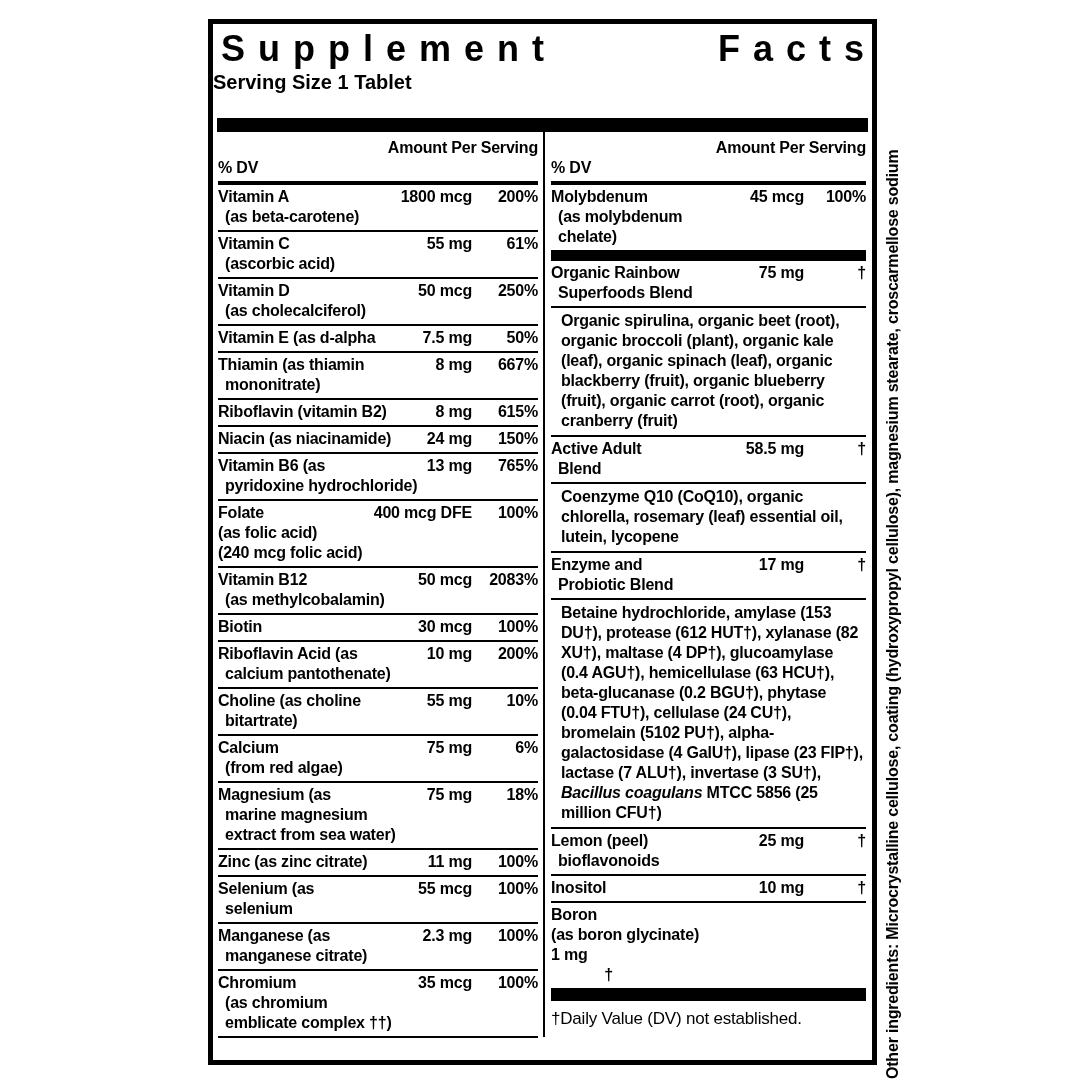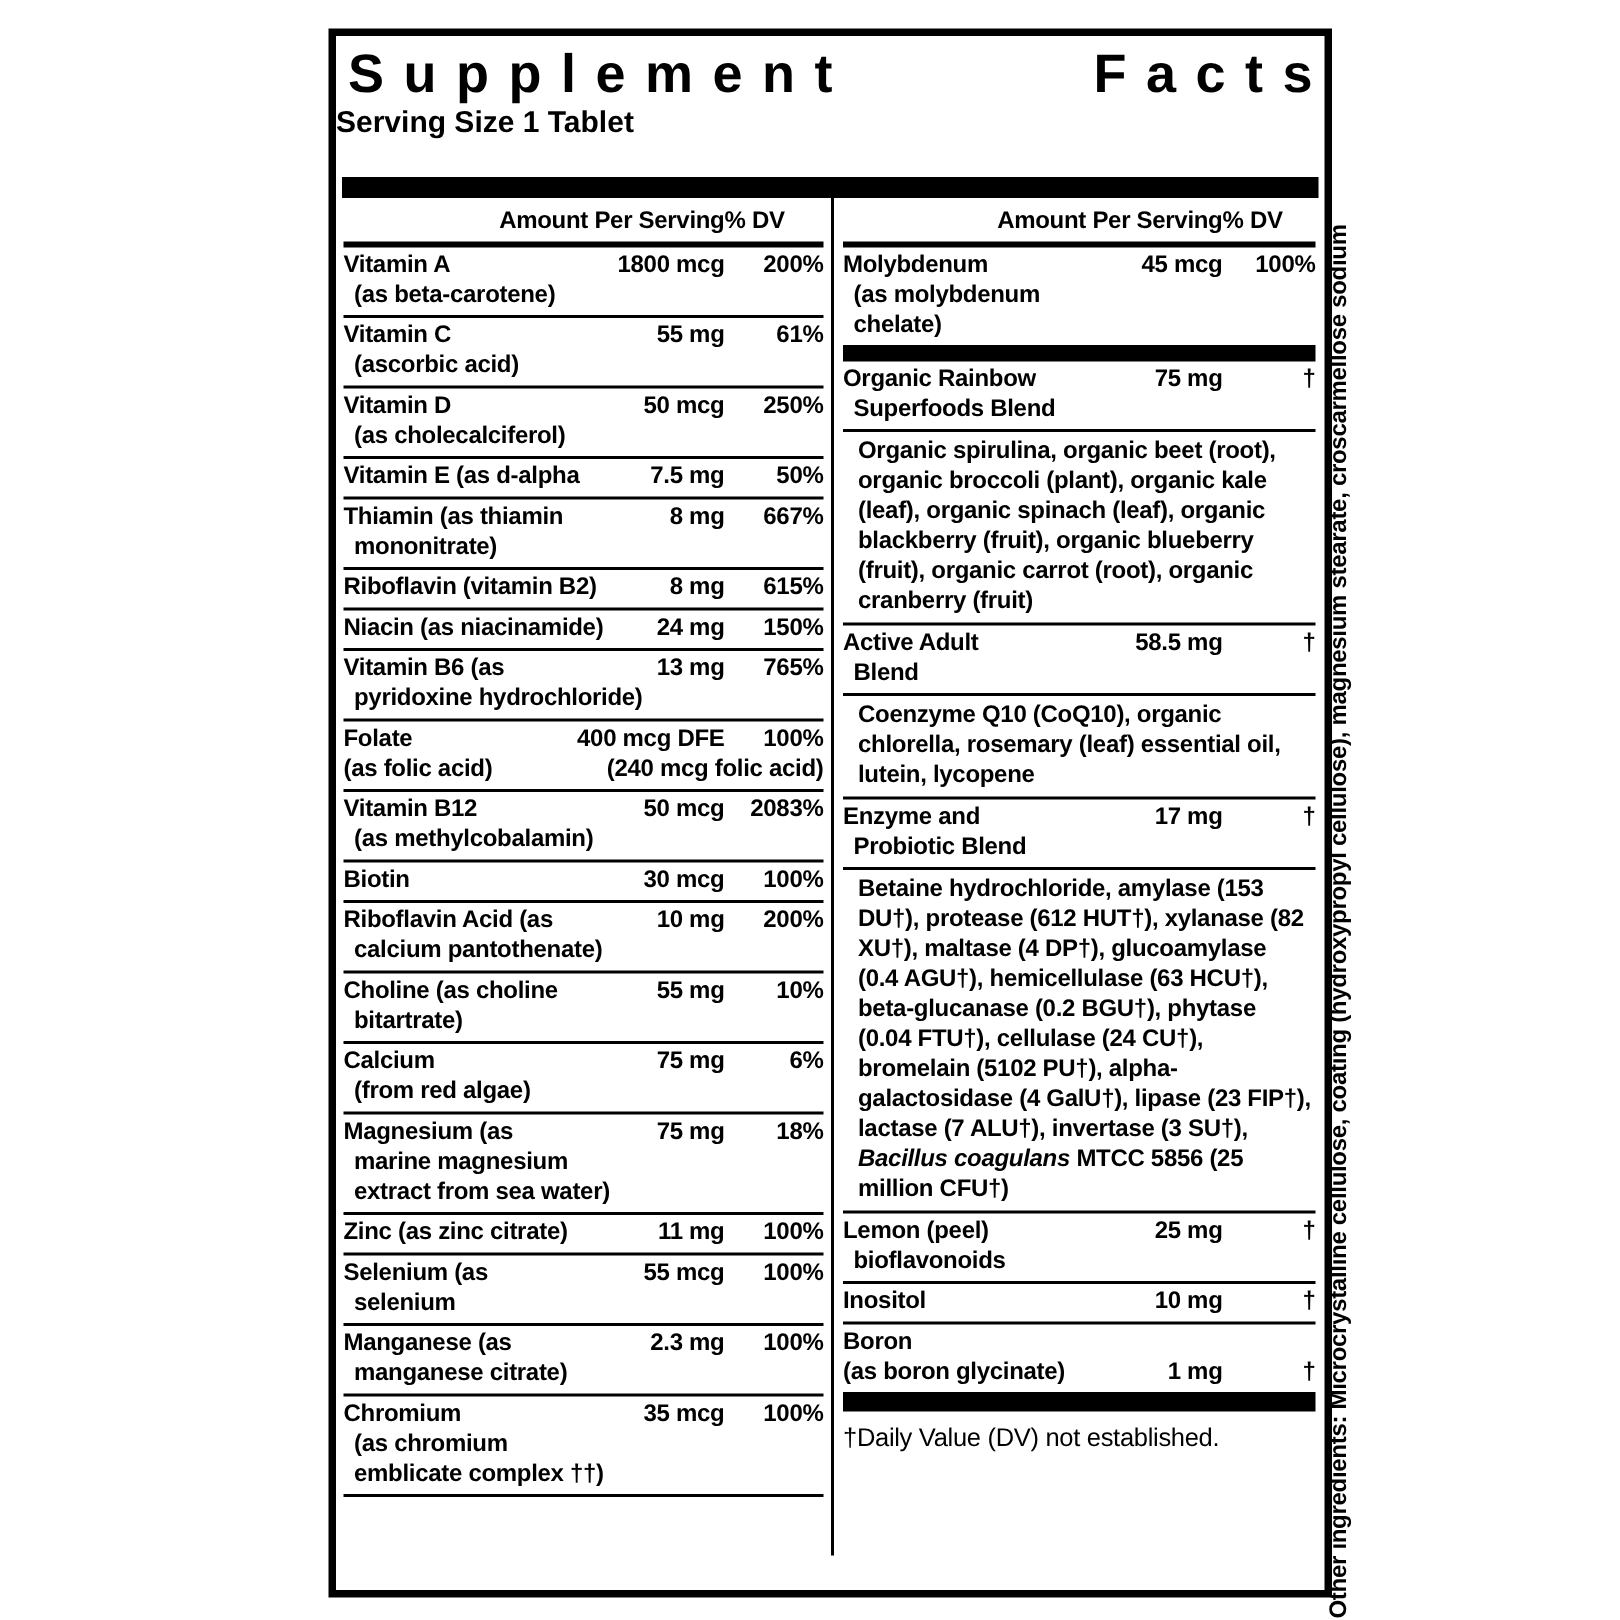--- a/index.html
+++ b/index.html
@@ -8,21 +8,21 @@
     position: relative;
     width: 1080px;
     height: 1080px;
     background: #ffffff;
     overflow: hidden;
     font-family: "Liberation Sans", "DejaVu Sans", sans-serif;
     color: #000000;
   }
   .label {
     position: absolute;
-    left: 219px;
+    left: 208px;
     top: 19px;
     width: 669px;
     height: 1046px;
     border: 5px solid #000000;
     background: #ffffff;
   }
   .title-row {
     display: flex;
     justify-content: space-between;
     align-items: baseline;
@@ -50,33 +50,34 @@
   .col-left {
     width: 332px;
     border-right: 2px solid #000000;
     padding: 0 5px 0 5px;
   }
   .col-right { flex: 1; padding: 0 6px 0 6px; }
   .hdr {
     display: flex;
     padding: 6px 0 3px 0;
     border-bottom: 4px solid #000000;
+    flex-direction: column;
   }
   .hdr .l { flex: 1; }
   .hdr .a { text-align: right; white-space: nowrap; }
   .line { display: flex; align-items: baseline; }
   .line .l { flex: 1 1 auto; }
   .line .a { text-align: right; white-space: nowrap; }
   .line .d { flex: none; text-align: right; white-space: nowrap; }
   .col-left .d, .col-left .hdr .d { width: 66px; }
   .col-right .d, .col-right .hdr .d { width: 62px; }
   .row { padding: 2px 0 3px 0; border-bottom: 2px solid #000000; }
   .row.nb { border-bottom: none; }
   .line.cont { padding-left: 7px; }
-  .line.cont.noind { padding-left: 0; }
+  .line.cont.noind { padding-left: 0; flex-direction: column; }
   .desc {
     padding: 3px 2px 4px 10px;
     border-bottom: 2px solid #000000;
     font-weight: bold;
   }
   .desc .it { font-style: italic; }
   .sep-bar { height: 11px; background: #000000; }
   .sep-bar.thick { height: 13px; }
   .footnote { padding: 8px 0 0 0; font-size: 17px; font-weight: normal; }
   .side-text {

